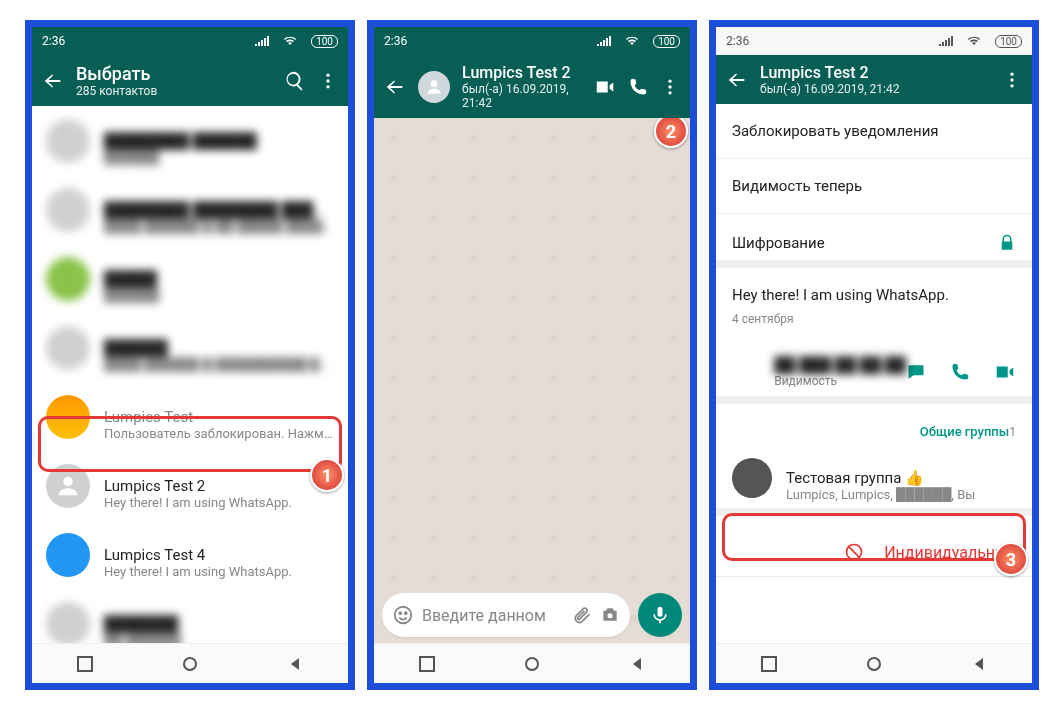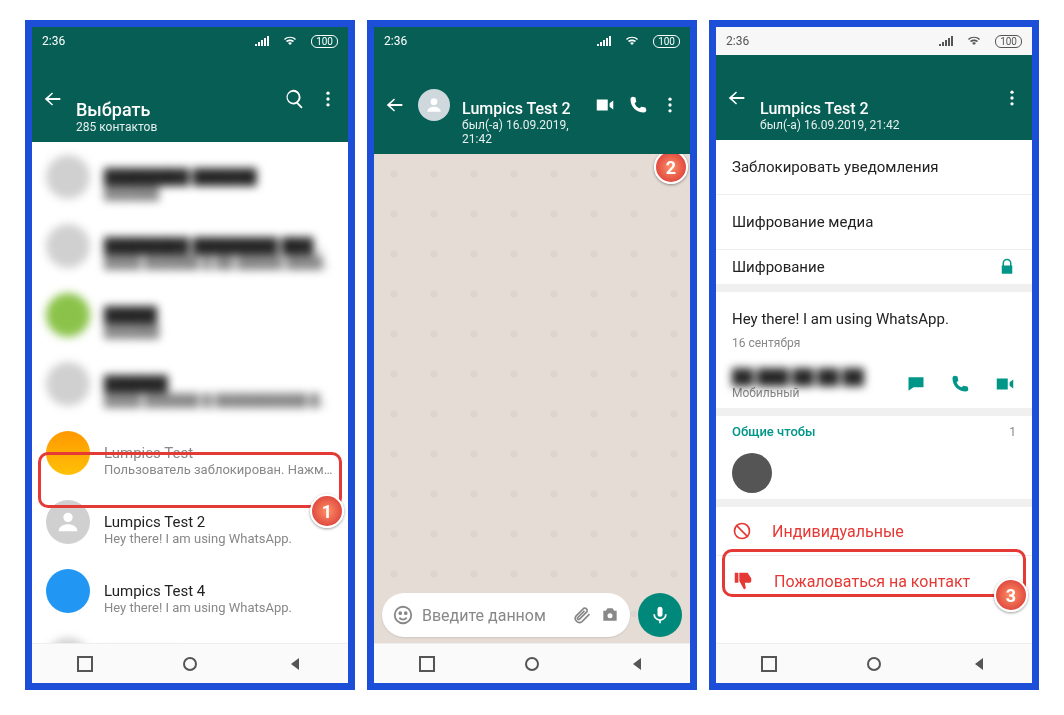--- a/index.html
+++ b/index.html
@@ -3,21 +3,21 @@
 <meta charset="utf-8">
 <style>
   * { box-sizing: border-box; margin: 0; padding: 0; }
   body { background: #fff; font-family: -apple-system, Roboto, Arial, sans-serif; padding: 20px; display: flex; gap: 12px; justify-content: center; }
   .phone { width: 330px; background: #fff; border: 7px solid #1d4ed8; position: relative; height: 670px; display: flex; flex-direction: column; overflow: hidden; }
   .statusbar { height: 28px; background: #075e54; color: #fff; display: flex; align-items: center; justify-content: space-between; padding: 0 10px; font-size: 12px; }
   .statusbar.light { background: #f7f7f7; color: #555; }
   .status-right { display: flex; gap: 14px; align-items: center; font-size: 11px; }
   .header { background: #075e54; color: #fff; display: flex; align-items: center; padding: 8px 10px; gap: 12px; }
   .header .titleblock { flex: 1; }
-  .header .title { font-size: 18px; font-weight: 500; margin-top: 36px; }
+  .header .title { font-size: 18px; font-weight: 500; }
   .header .subtitle { font-size: 12px; opacity: .9; }
   .header svg { fill: #fff; }
   .avatar-sm { width: 32px; height: 32px; border-radius: 50%; background: #cfd8dc; display:flex; align-items:center; justify-content:center; }
   .body { flex: 1; overflow: hidden; position: relative; }
   .list { overflow-y:auto; height:100%; }
   .contact { display: flex; align-items: center; gap: 14px; padding: 10px 14px; }
   .avatar { width: 44px; height: 44px; border-radius: 50%; background: #d0d0d0; flex-shrink: 0; display:flex; align-items:center; justify-content:center; color:#fff; }
   .avatar.green { background: #8bc34a; }
   .avatar.blue { background: #2196f3; }
   .avatar.orange { background: linear-gradient(#ff9800,#ffc107); }
@@ -32,21 +32,21 @@
   .input-bar { position:absolute; bottom:40px; left:0; right:0; display:flex; align-items:center; padding:6px 8px; gap:8px; }
   .input-pill { flex:1; background:#fff; border-radius:24px; height:44px; display:flex; align-items:center; padding:0 10px; color:#888; gap:8px; box-shadow:0 1px 2px rgba(0,0,0,.1); }
   .mic-btn { width:44px; height:44px; border-radius:50%; background:#00897b; display:flex; align-items:center; justify-content:center; }
   .navbar { height:40px; display:flex; align-items:center; justify-content:space-around; border-top:1px solid #eee; background:#fafafa; position:absolute; bottom:0; left:0; right:0; }
   .section { padding: 10px 16px; }
   .sec-title { color:#009688; font-size:13px; font-weight:500; }
   .sec-item { padding:8px 0; font-size:15px; color:#222; }
   .sec-sub { font-size:12px; color:#888; }
   .divider { height:8px; background:#f0f0f0; }
   .row-icons { display:flex; gap:24px; align-items:center; }
-  .row-flex { display:flex; align-items:center; justify-content:space-between; padding: 8px 16px; }
+  .row-flex { display:flex; align-items:center; justify-content:flex-end; padding: 8px 16px; margin-top: 12px; }
   .red-text { color:#e53935; }
   .thumbs { width:22px; height:22px; display:inline-block; }
   .lock-ico { color:#009688; }
 </style>
 </head>
 <body>
 
 <div class="phone">
   <div class="statusbar">
     <span>2:36</span>
@@ -274,82 +274,78 @@
         <circle cx="12" cy="12" r="2"></circle>
         <circle cx="12" cy="19" r="2"></circle>
       </svg>
   </div>
   <div class="body" style="overflow-y:auto">
     <div class="section">
         <div class="sec-item">Заблокировать уведомления</div>
       </div>
     <div style="border-top:1px solid #eee"></div>
     <div class="section">
-        <div class="sec-item">Шифрование медиа</div>
+        <div class="sec-item">Видимость теперь</div>
       </div>
     <div style="border-top:1px solid #eee"></div>
     <div class="row-flex">
       <div style="flex:1;padding-right:8px">
         <div class="sec-item" style="padding:0">Шифрование</div>
       </div>
       <svg class="lock-ico" width="18" height="18" viewBox="0 0 24 24" fill="#009688">
           <path d="M6 10V7a6 6 0 0112 0v3h1v11H5V10zm2 0h8V7a4 4 0 00-8 0z"></path>
         </svg>
     </div>
     <div class="divider"></div>
     <div class="section">
       <div class="sec-item">Hey there! I am using WhatsApp.</div>
-      <div class="sec-sub">16 сентября</div>
+      <div class="sec-sub">4 сентября</div>
     </div>
     <div class="row-flex">
       <div>
         <div class="sec-item blur" style="padding:0">██ ███ ██ ██ ██</div>
-        <div class="sec-sub">Мобильный</div>
+        <div class="sec-sub">Видимость</div>
       </div>
       <div class="row-icons">
         <svg width="20" height="20" viewBox="0 0 24 24" fill="#009688">
             <path d="M3 4h18v12H9l-6 4z"></path>
           </svg>
         <svg width="20" height="20" viewBox="0 0 24 24" fill="#009688">
             <path d="M6 2l3 1 1 5-2 2c1 3 3 5 6 6l2-2 5 1 1 3c0 2-1 3-3 3-9 0-16-7-16-16 0-2 1-3 3-3z"></path>
           </svg>
         <svg width="22" height="22" viewBox="0 0 24 24" fill="#009688">
             <path d="M3 6h12v12H3zM17 10l4-3v10l-4-3z"></path>
           </svg>
       </div>
     </div>
     <div class="divider"></div>
     <div class="row-flex">
-      <div class="sec-title">Общие чтобы</div>
+      <div class="sec-title">Общие группы</div>
       <div class="sec-sub">1</div>
     </div>
     <div class="contact" style="padding:6px 16px">
       <div class="avatar" style="width:40px;height:40px;background:#555"></div>
+      <div class="lines">
+        <div class="name">Тестовая группа 👍</div>
+        <div class="sub">Lumpics, Lumpics, ██████, Вы</div>
+      </div>
     </div>
     <div class="divider"></div>
     <div class="row-flex red-text" style="position:relative;padding:14px 16px">
       <div style="display:flex;align-items:center;gap:20px">
         <svg width="20" height="20" viewBox="0 0 24 24" fill="none" stroke="#e53935" stroke-width="2">
             <circle cx="12" cy="12" r="9"></circle>
             <path d="M5 5l14 14"></path>
           </svg>
         <span>Индивидуальные</span>
       </div>
     </div>
     <div class="highlight-red" style="top:409px;left:6px;right:6px;height:48px"></div>
     <div class="badge-num" style="top:438px;right:4px">3</div>
     <div style="border-top:1px solid #eee"></div>
-    <div class="row-flex red-text" style="padding:14px 16px">
-      <div style="display:flex;align-items:center;gap:20px">
-        <svg class="thumbs" viewBox="0 0 24 24" fill="#e53935">
-            <path d="M3 3h4v11H3zM8 3h9l4 6v3c0 1-1 2-2 2h-5l1 5c0 1-1 2-2 2l-5-9z"></path>
-          </svg>
-        <span>Пожаловаться на контакт</span>
-      </div>
-    </div>
   </div>
   <div class="navbar">
     <svg width="16" height="16">
         <rect width="14" height="14" x="1" y="1" fill="none" stroke="#555" stroke-width="2"></rect>
       </svg>
     <svg width="16" height="16">
         <circle cx="8" cy="8" r="6" fill="none" stroke="#555" stroke-width="2"></circle>
       </svg>
     <svg width="16" height="16">
         <path d="M12 2L4 8l8 6z" fill="#555"></path>

